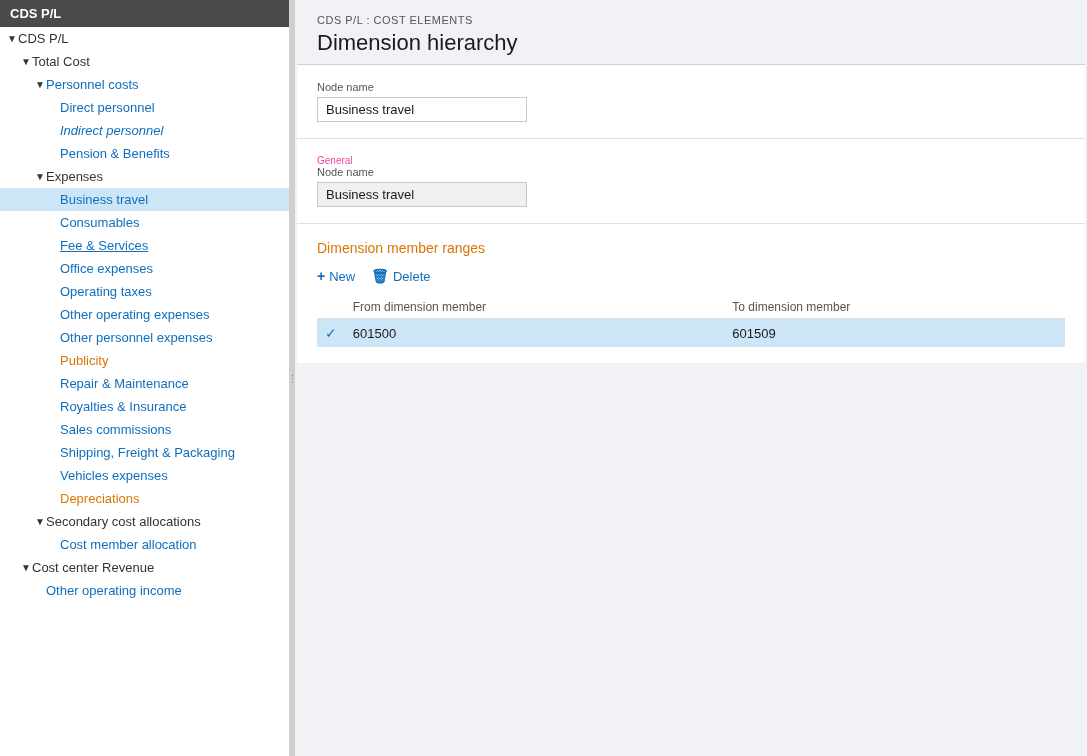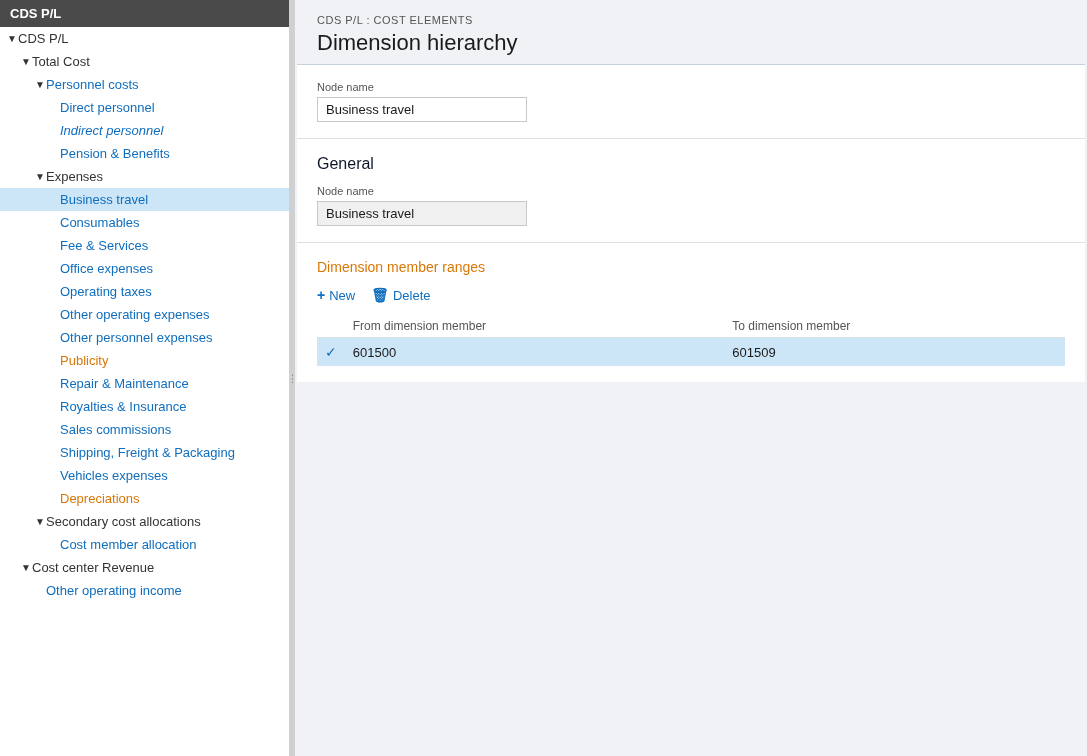--- a/index.html
+++ b/index.html
@@ -105,24 +105,23 @@
       width: 210px;
       color: #1a1a1a;
     }
 
     .field-input.readonly {
       background: #f0f0f0;
       border: 1px solid #c8c8c8;
     }
 
     .section-title {
-      font-size: 16px;
-      color: #0f172a;
+      font-size: 10px;
+      color: #ec4899;
       font-weight: 400;
-      margin-bottom: 12px;
     }
 
     
     .dim-section {
       background: #fff;
       padding: 16px 20px;
     }
 
     .dim-section-title {
       font-size: 14px;
@@ -217,21 +216,21 @@
         <span class="tree-label">Expenses</span>
       </div>
       <div class="tree-item selected" style="padding-left: 48px; padding-right: 8px;">
         <span class="tree-toggle"></span>
         <span class="tree-label">Business travel</span>
       </div>
       <div class="tree-item" style="padding-left: 48px; padding-right: 8px;">
         <span class="tree-toggle"></span>
         <span class="tree-label">Consumables</span>
       </div>
-      <div class="tree-item" style="padding-left: 48px; padding-right: 8px;">
+      <div class="tree-item" style="padding-left: 48px; padding-right: 8px; text-decoration: underline;">
         <span class="tree-toggle"></span>
         <span class="tree-label">Fee &amp; Services</span>
       </div>
       <div class="tree-item" style="padding-left: 48px; padding-right: 8px;">
         <span class="tree-toggle"></span>
         <span class="tree-label">Office expenses</span>
       </div>
       <div class="tree-item" style="padding-left: 48px; padding-right: 8px;">
         <span class="tree-toggle"></span>
         <span class="tree-label">Operating taxes</span>

